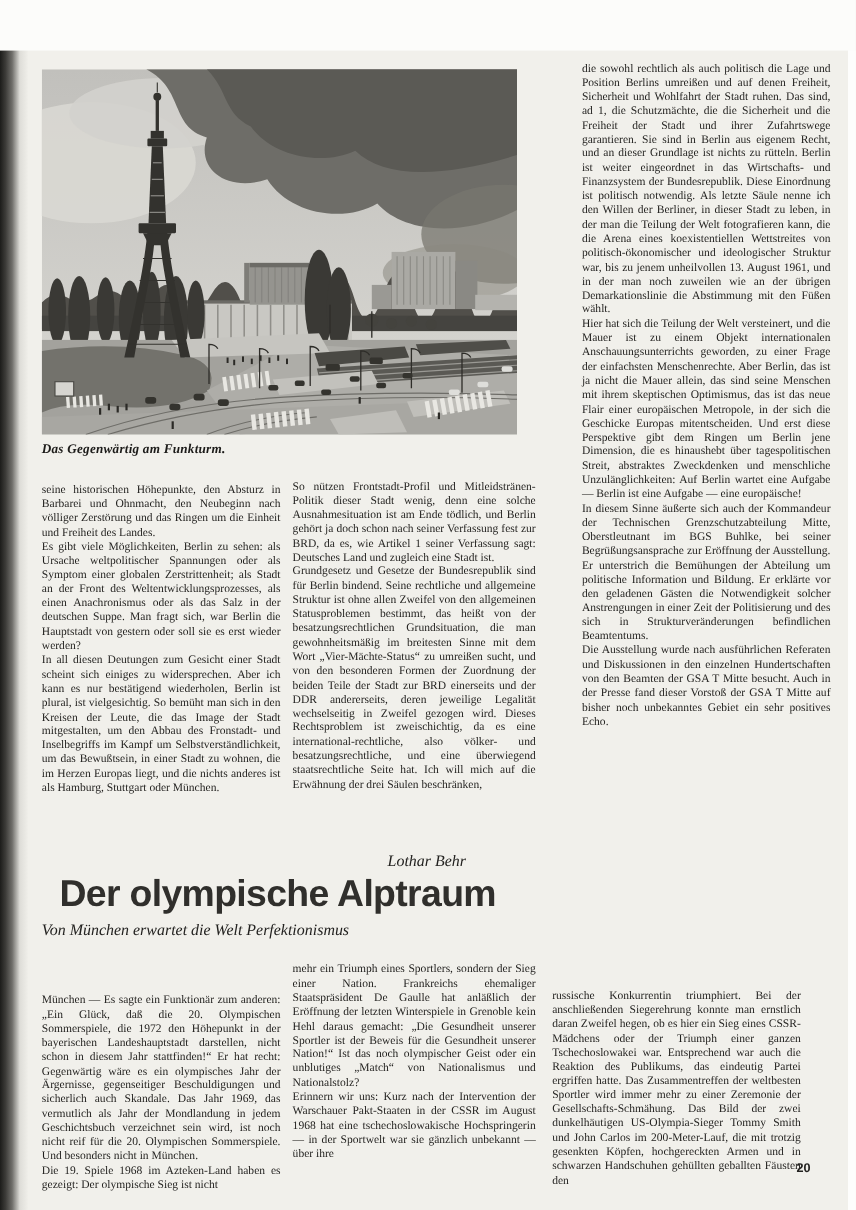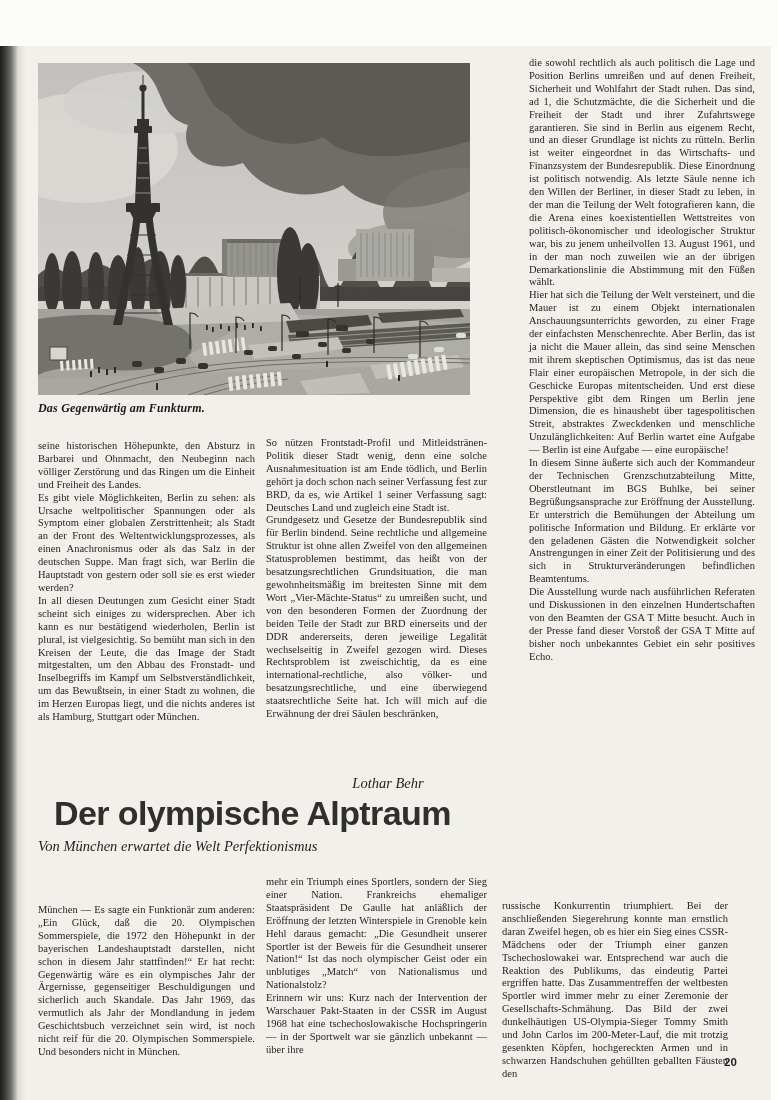--- a/index.html
+++ b/index.html
@@ -295,20 +295,21 @@
 </div>
 
 <div class="headline-block">
   <div class="author">Lothar Behr</div>
   <div class="title">Der olympische Alptraum</div>
   <div class="subtitle">Von München erwartet die Welt Perfektionismus</div>
 </div>
 
 <div class="col col-a-bot">
   <p>München — Es sagte ein Funktionär zum anderen: „Ein Glück, daß die 20. Olympischen Sommerspiele, die 1972 den Höhepunkt in der bayerischen Landeshauptstadt darstellen, nicht schon in diesem Jahr stattfinden!“ Er hat recht: Gegenwärtig wäre es ein olympisches Jahr der Ärgernisse, gegenseitiger Beschuldigungen und sicherlich auch Skandale. Das Jahr 1969, das vermutlich als Jahr der Mondlandung in jedem Geschichtsbuch verzeichnet sein wird, ist noch nicht reif für die 20. Olympischen Sommerspiele. Und besonders nicht in München.</p>
+  <p>Die 19. Spiele 1968 im Azteken-Land haben es gezeigt: Der olympische Sieg ist nicht</p>
 </div>
 
 <div class="col col-b-bot">
   <p>mehr ein Triumph eines Sportlers, sondern der Sieg einer Nation. Frankreichs ehemaliger Staatspräsident De Gaulle hat anläßlich der Eröffnung der letzten Winterspiele in Grenoble kein Hehl daraus gemacht: „Die Gesundheit unserer Sportler ist der Beweis für die Gesundheit unserer Nation!“ Ist das noch olympischer Geist oder ein unblutiges „Match“ von Nationalismus und Nationalstolz?</p>
   <p>Erinnern wir uns: Kurz nach der Intervention der Warschauer Pakt-Staaten in der CSSR im August 1968 hat eine tschechoslowakische Hochspringerin — in der Sportwelt war sie gänzlich unbekannt — über ihre</p>
 </div>
 
 <div class="col col-c-bot">
   <p>russische Konkurrentin triumphiert. Bei der anschließenden Siegerehrung konnte man ernstlich daran Zweifel hegen, ob es hier ein Sieg eines CSSR-Mädchens oder der Triumph einer ganzen Tschechoslowakei war. Entsprechend war auch die Reaktion des Publikums, das eindeutig Partei ergriffen hatte. Das Zusammentreffen der weltbesten Sportler wird immer mehr zu einer Zeremonie der Gesellschafts-Schmähung. Das Bild der zwei dunkelhäutigen US-Olympia-Sieger Tommy Smith und John Carlos im 200-Meter-Lauf, die mit trotzig gesenkten Köpfen, hochgereckten Armen und in schwarzen Handschuhen gehüllten geballten Fäusten den</p>
 </div>

